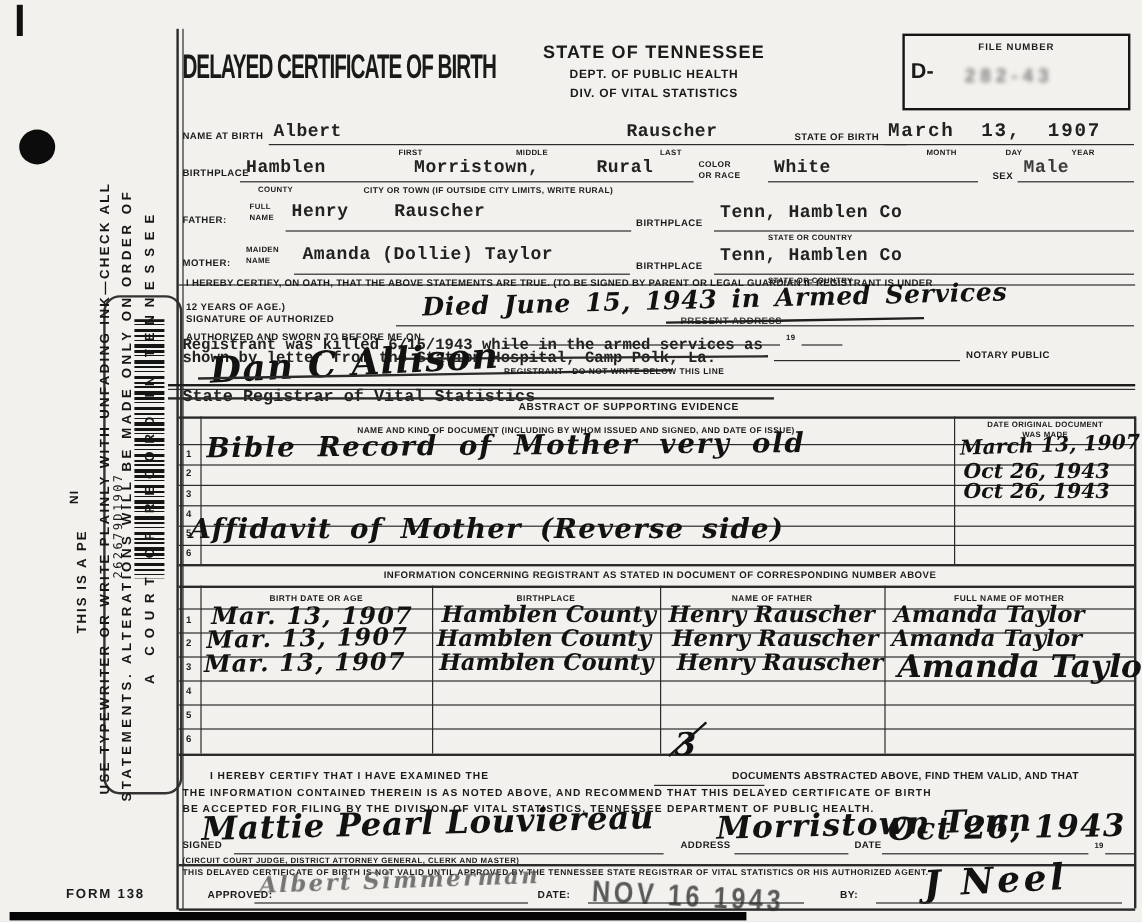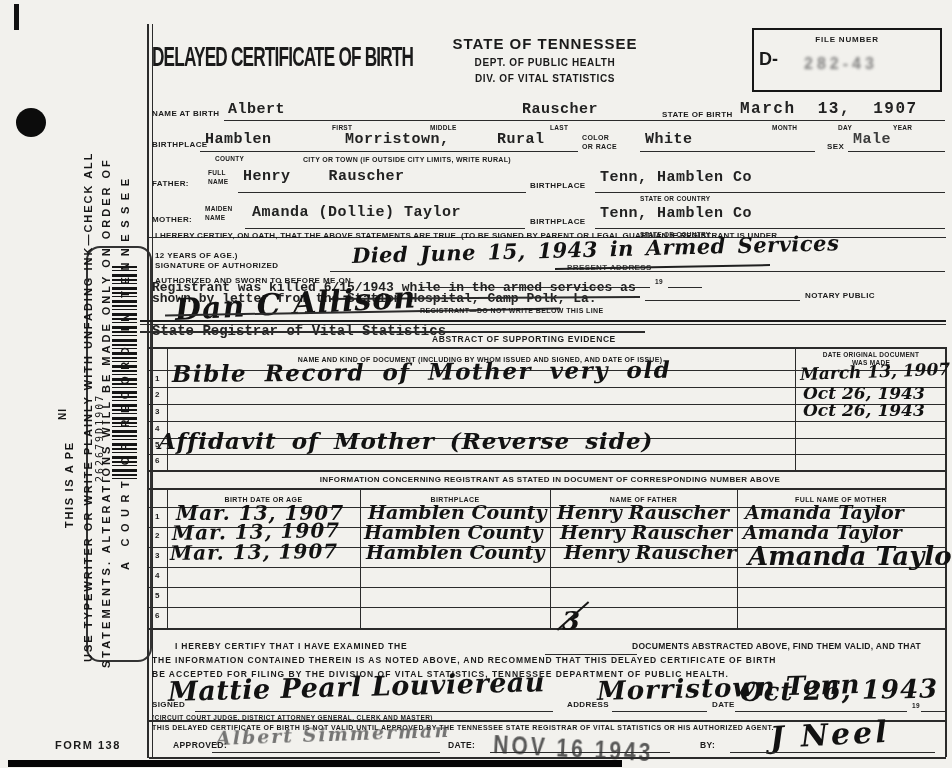--- a/index.html
+++ b/index.html
@@ -208,21 +208,21 @@
 
   <div class="abs hand" style="left:170px;top:543px;font-size:20px;letter-spacing:1px;transform:rotate(-.7deg);">Mar. 13, 1907</div>
   <div class="abs hand" style="left:366px;top:543px;font-size:19px;">Hamblen County</div>
   <div class="abs hand" style="left:564px;top:543px;font-size:19px;">Henry Rauscher</div>
   <div class="abs hand" style="left:748px;top:543px;font-size:26px;">Amanda Taylor-</div>
 
   <div class="abs lbl lbl-md" style="left:175px;top:642px;letter-spacing:.8px;">I HEREBY CERTIFY THAT I HAVE EXAMINED THE</div>
   <div class="abs hand" style="left:562px;top:608px;font-size:26px;">3</div>
   <div class="abs" style="left:552px;top:615px;width:42px;height:2px;background:#161616;transform:rotate(-42deg);"></div>
   <div class="hline" style="left:545px;top:654px;width:92px;"></div>
-  <div class="abs lbl lbl-md" style="left:632px;top:642px;letter-spacing:.3px;">DOCUMENTS ABSTRACTED ABOVE, FIND THEM VALID, AND THAT</div>
+  <div class="abs lbl lbl-md" style="left:610px;top:642px;letter-spacing:.3px;">DOCUMENTS ABSTRACTED ABOVE, FIND THEM VALID, AND THAT</div>
   <div class="abs lbl lbl-md" style="left:152px;top:670px;letter-spacing:1px;">BE ACCEPTED FOR FILING BY THE DIVISION OF VITAL STATISTICS, TENNESSEE DEPARTMENT OF PUBLIC HEALTH.</div>
   <div class="abs lbl lbl-md" style="left:152px;top:656px;letter-spacing:.9px;">THE INFORMATION CONTAINED THEREIN IS AS NOTED ABOVE, AND RECOMMEND THAT THIS DELAYED CERTIFICATE OF BIRTH</div>
 
   <div class="abs lbl" style="left:152px;top:701px;">SIGNED</div>
   <div class="abs hand" style="left:168px;top:678px;font-size:27px;letter-spacing:.5px;transform:rotate(-1.5deg);">Mattie Pearl Louviereau</div>
   <div class="hline" style="left:195px;top:711px;width:358px;"></div>
   <div class="abs lbl" style="left:152px;top:715px;font-size:6.5px;">(CIRCUIT COURT JUDGE, DISTRICT ATTORNEY GENERAL, CLERK AND MASTER)</div>
 
   <div class="abs lbl" style="left:567px;top:701px;">ADDRESS</div>
   <div class="abs hand" style="left:597px;top:678px;font-size:26px;letter-spacing:1px;transform:rotate(-1.5deg);">Morristown Tenn</div>

